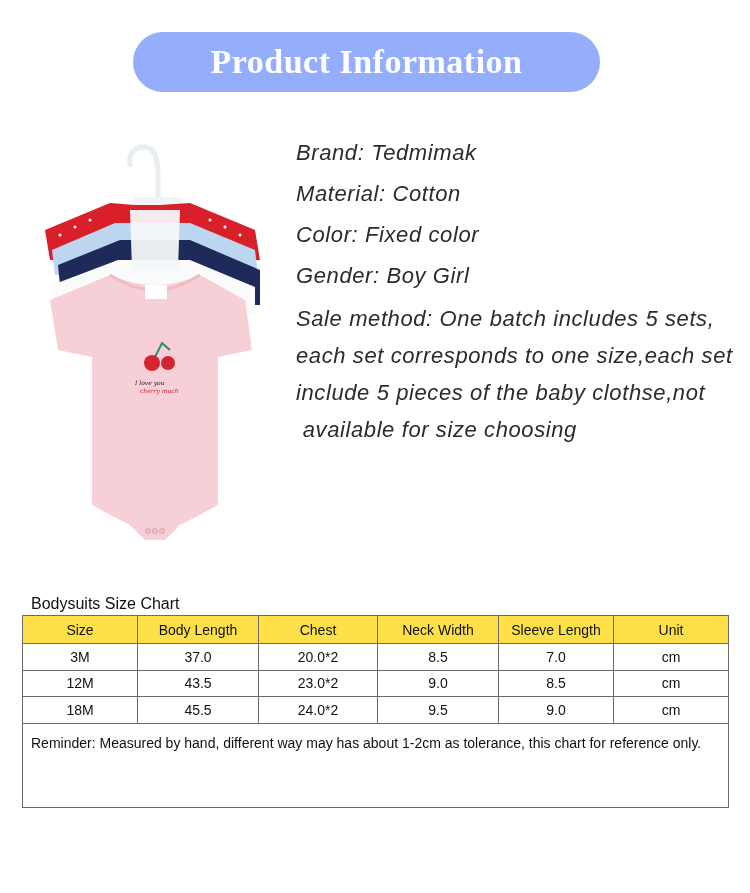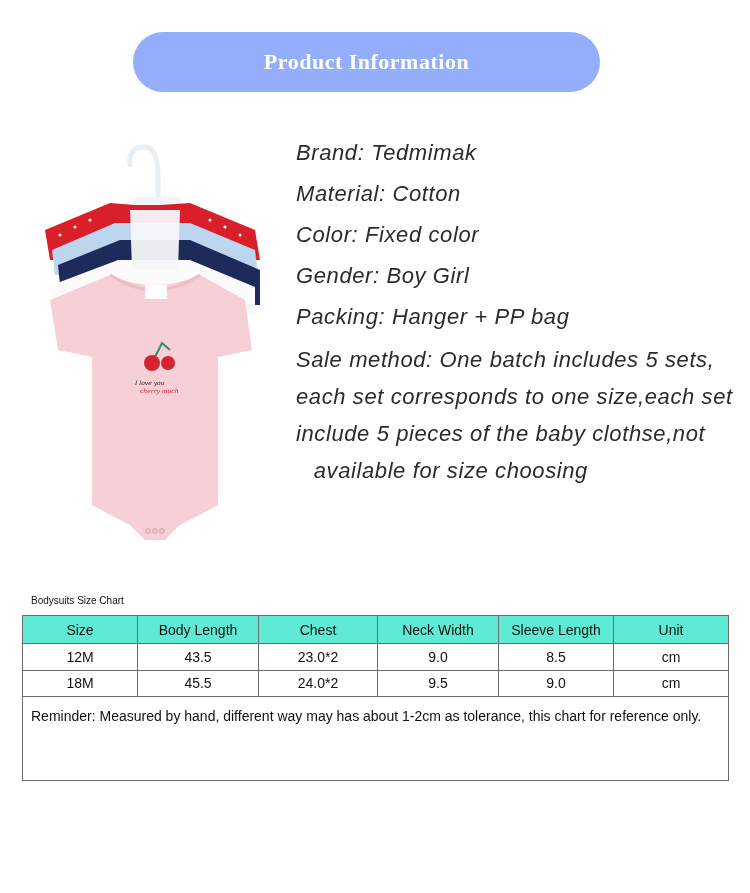--- a/index.html
+++ b/index.html
@@ -7,48 +7,48 @@
       width: 750px; height: 893px; background: #ffffff; position: relative;
       overflow: hidden; font-family: "DejaVu Serif", serif;
     }
     .title-pill {
       position: absolute; left: 133px; top: 32px; width: 467px; height: 60px;
       background: #94aefc; border-radius: 30px;
       display: flex; align-items: center; justify-content: center;
     }
     .title-pill span {
       color: #ffffff; font-family: "Liberation Serif", serif; font-weight: bold;
-      font-size: 22px; letter-spacing: 0.5px;
+      font-size: 34px; letter-spacing: 0.5px;
     }
     .product-image {
       position: absolute; left: 40px; top: 135px; width: 230px; height: 410px;
     }
     .info {
       position: absolute; left: 296px; top: 136px; width: 450px;
       font-family: Liberation Sans, sans-serif; font-style: italic;
       font-size: 22px; color: #2b2b2b; letter-spacing: 0.6px;
     }
     .info .line { height: 41px; line-height: 34px; white-space: nowrap; }
     .info .sale { line-height: 37px; white-space: nowrap; }
     .sale div { height: 37px; }
 
     .chart-title {
       position: absolute; left: 31px; top: 595px;
-      font-family: "Liberation Sans", sans-serif; font-size: 10px; color: #111;
+      font-family: "Liberation Sans", sans-serif; font-size: 16px; color: #111;
     }
     table.size-table {
       position: absolute; left: 22px; top: 615px; width: 706px;
       border-collapse: collapse; font-family: "Liberation Sans", sans-serif;
       font-size: 14px; color: #111; table-layout: fixed;
     }
     table.size-table th, table.size-table td {
       border: 1.5px solid #6b6b6b; text-align: center; font-weight: normal;
       height: 26.5px; padding: 0;
     }
-    table.size-table thead th { background: #5eead4; height: 28px; }
+    table.size-table thead th { background: #fde047; height: 28px; }
     table.size-table td.note {
       text-align: left; vertical-align: top; height: 84px;
       padding: 6px 8px 0 8px; line-height: 26px; text-align: justify; margin-left: 23px;
     }
   </style>
 </head>
 <body>
 
 <div class="title-pill">
   <span>Product Information</span>
@@ -95,26 +95,25 @@
     <circle cx="115" cy="396" r="2.5" fill="#f0c1ca" stroke="#dca4af"></circle>
     <circle cx="122" cy="396" r="2.5" fill="#f0c1ca" stroke="#dca4af"></circle>
   </svg>
 </div>
 
 <div class="info">
   <div class="line">Brand: Tedmimak</div>
   <div class="line">Material: Cotton</div>
   <div class="line">Color: Fixed color</div>
   <div class="line">Gender: Boy Girl</div>
-  <div class="line">Packing: Hanger + PP bag</div>
   <div class="sale">
     <div>Sale method: One batch includes 5 sets,</div>
     <div>each set corresponds to one size,each set</div>
     <div>include 5 pieces of the baby clothse,not</div>
-    <div style="white-space:pre;margin-left:11px;"> available for size choosing</div>
+    <div style="white-space:pre;"> available for size choosing</div>
   </div>
 </div>
 
 <div class="chart-title">Bodysuits Size Chart</div>
 
 <table class="size-table">
   <colgroup>
     <col style="width:115px">
       <col style="width:121px">
       <col style="width:119px">
@@ -127,20 +126,28 @@
       <th>Size</th>
       <th>Body Length</th>
       <th>Chest</th>
       <th>Neck Width</th>
       <th>Sleeve Length</th>
       <th>Unit</th>
     </tr>
   </thead>
   <tbody>
     <tr>
+      <td>3M</td>
+      <td>37.0</td>
+      <td>20.0*2</td>
+      <td>8.5</td>
+      <td>7.0</td>
+      <td>cm</td>
+    </tr>
+    <tr>
       <td>12M</td>
       <td>43.5</td>
       <td>23.0*2</td>
       <td>9.0</td>
       <td>8.5</td>
       <td>cm</td>
     </tr>
     <tr>
       <td>18M</td>
       <td>45.5</td>

